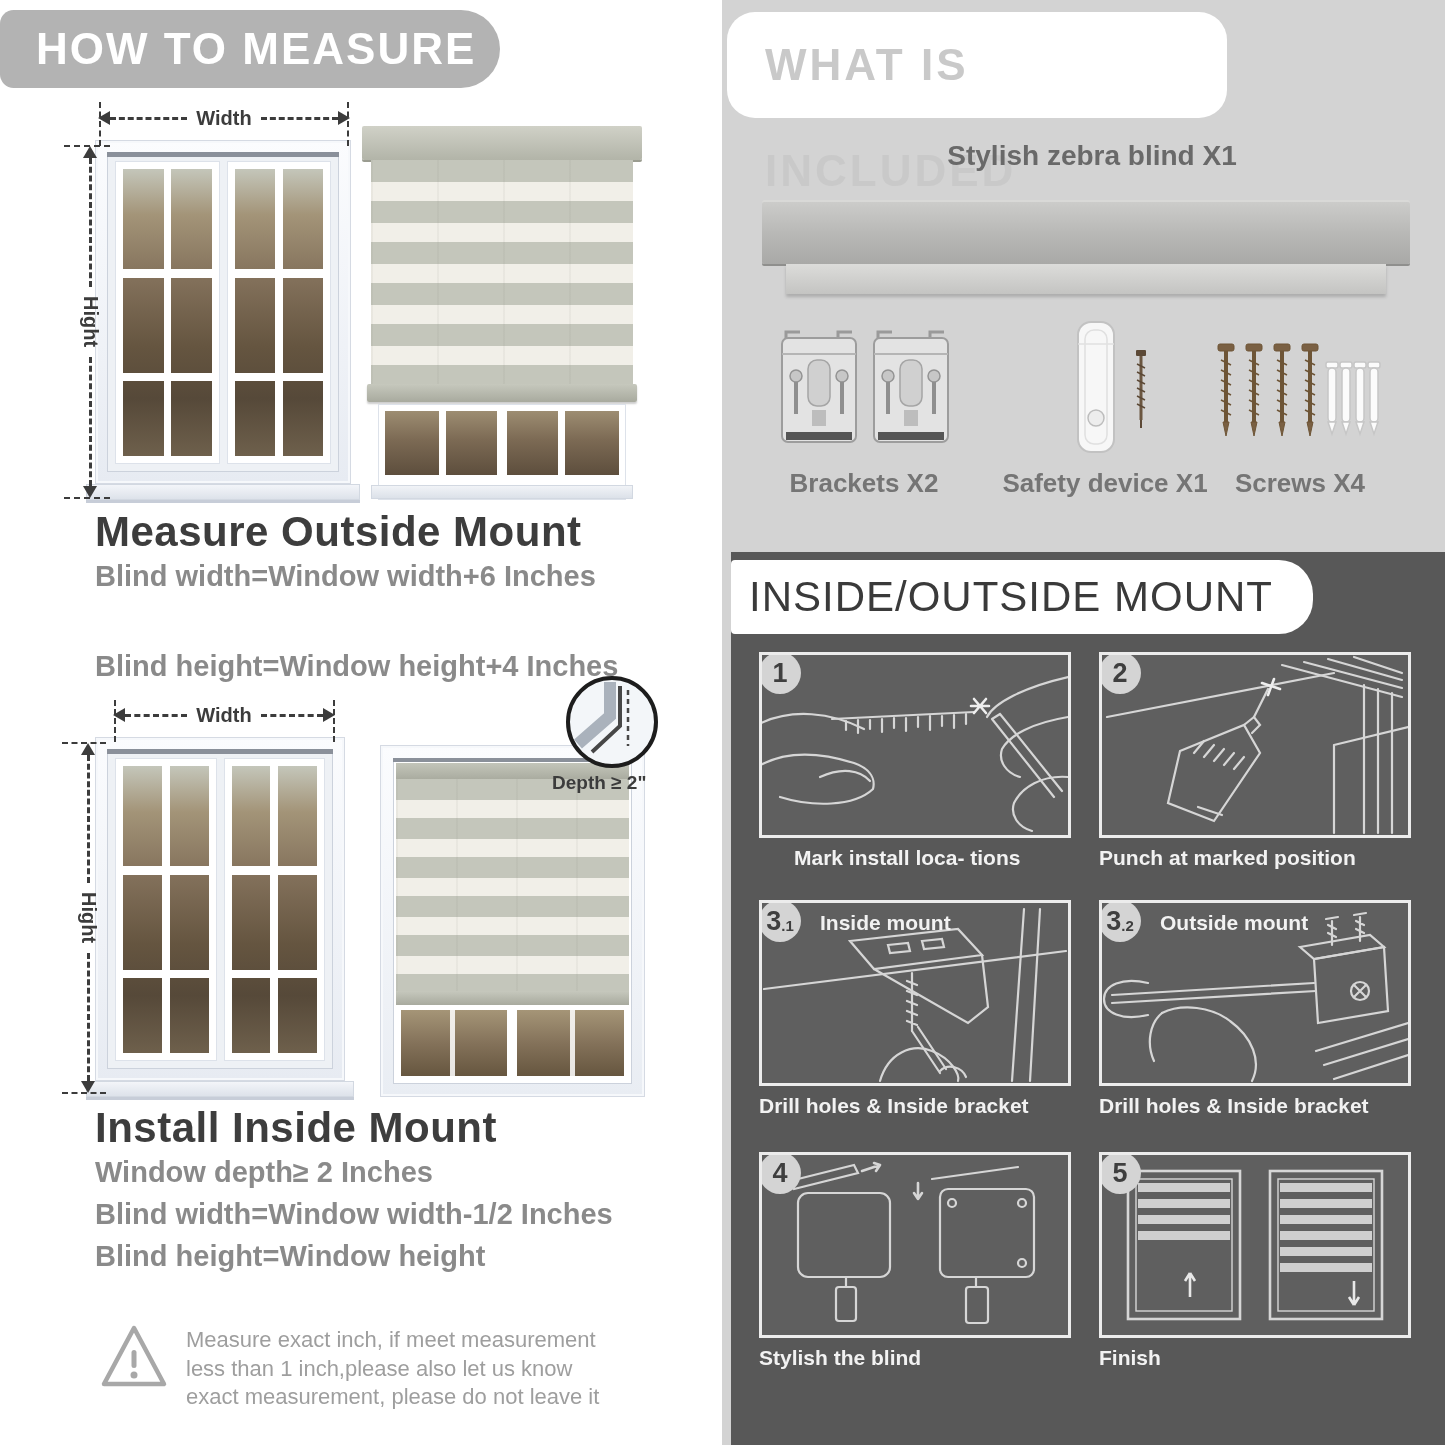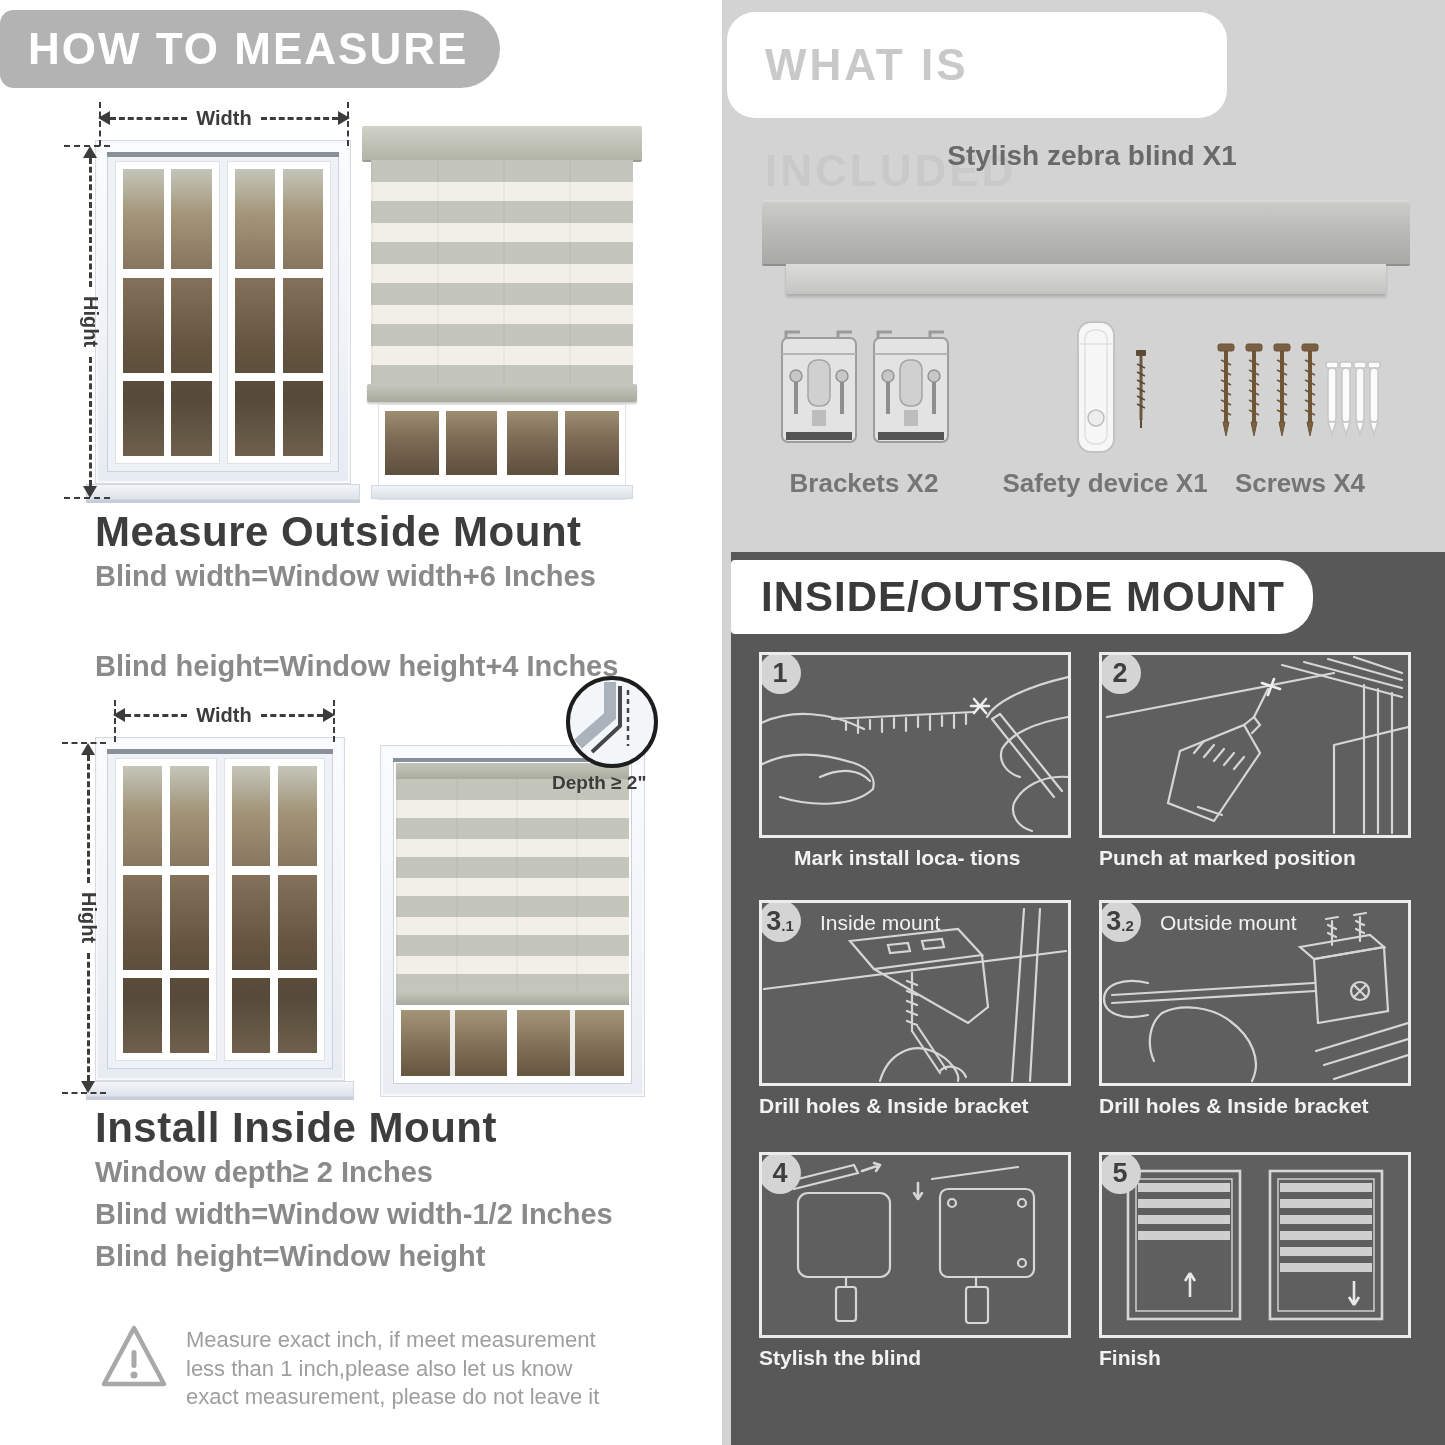--- a/index.html
+++ b/index.html
@@ -3,21 +3,21 @@
 <meta charset="utf-8">
 <style>
   html,body{margin:0;padding:0;background:#fff;}
   *{box-sizing:border-box;}
   body{font-family:"Liberation Sans","DejaVu Sans",sans-serif;}
   .canvas{position:relative;width:1445px;height:1445px;background:#fff;overflow:hidden;}
 
   
   .banner-how{position:absolute;left:0;top:10px;width:500px;height:78px;background:#b3b3b3;
     border-radius:14px 40px 40px 14px;color:#fff;font-size:44px;font-weight:700;letter-spacing:2px;
-    line-height:78px;padding-left:28px;}
+    line-height:78px;padding-left:36px;}
   .sec-title{position:absolute;left:95px;font-size:42px;font-weight:700;color:#3d3d3d;letter-spacing:0.5px;}
   .formula{position:absolute;left:95px;font-size:29px;font-weight:700;color:#8a8a8a;}
 
   
   .win{position:absolute;}
   .w-outer{position:absolute;left:0;right:0;top:0;bottom:16px;background:linear-gradient(180deg,#fbfcfe,#e7ebf2);
     border:1px solid #d5dae3;box-shadow:inset 0 0 0 2px #f6f8fb;}
   .w-recess{position:absolute;inset:11px;background:#eef1f5;box-shadow:inset 0 5px 0 #8a909a, inset 0 0 0 1px #ccd2dc;
     padding:9px 8px 8px 8px;display:flex;gap:7px;}
   .sash{flex:1;background:#fff;border:1px solid #dde2ea;padding:7px;}
@@ -93,26 +93,26 @@
     font-size:28px;font-weight:700;color:#696969;}
   .headrail-main{position:absolute;left:40px;top:200px;width:648px;height:64px;
     background:linear-gradient(180deg,#cdcdcb 0%,#b7b7b5 55%,#a9a9a7 100%);
     box-shadow:inset 0 2px 0 #d9d9d7, 0 2px 0 #8f8f8d;border-radius:2px;}
   .headrail-lip{position:absolute;left:64px;top:264px;width:600px;height:30px;
     background:linear-gradient(180deg,#dcdcda 0%,#c4c4c2 100%);box-shadow:0 3px 3px rgba(0,0,0,0.18);}
   .item-label{position:absolute;top:468px;text-align:center;font-size:26px;font-weight:700;color:#757575;}
 
   .dark-panel{position:absolute;left:9px;top:552px;right:0;bottom:0;background:#585858;}
   .banner-mount{position:absolute;left:0;top:8px;width:582px;height:74px;background:#fff;border-radius:4px 34px 34px 4px;
-    color:#3a3a3a;font-size:42px;font-weight:700;letter-spacing:1px;line-height:74px;padding-left:30px;}
+    color:#3a3a3a;font-size:42px;font-weight:400;letter-spacing:1px;line-height:74px;padding-left:18px;}
   .step-panel{position:absolute;width:312px;height:186px;border:3px solid #ececec;background:#5f5f5f;overflow:hidden;}
   .step-badge{position:absolute;left:-3px;top:-3px;width:42px;height:42px;border-radius:50%;background:#d4d4d4;
     color:#3f3f3f;font-size:27px;font-weight:700;display:flex;align-items:center;justify-content:center;z-index:2;}
   .badge-sub{font-size:15px;font-weight:700;margin-top:9px;}
-  .step-inner-label{position:absolute;left:58px;top:8px;font-size:21px;font-weight:400;color:#f2f2f2;z-index:2;}
+  .step-inner-label{position:absolute;left:58px;top:8px;font-size:21px;font-weight:700;color:#f2f2f2;z-index:2;}
   .step-caption{position:absolute;width:320px;font-size:21px;font-weight:700;color:#f2f2f2;}
   .step-art{position:absolute;inset:0;}
   svg{display:block;}
 </style>
 </head>
 <body>
 
 <div class="canvas">
 
   <div class="banner-how">

